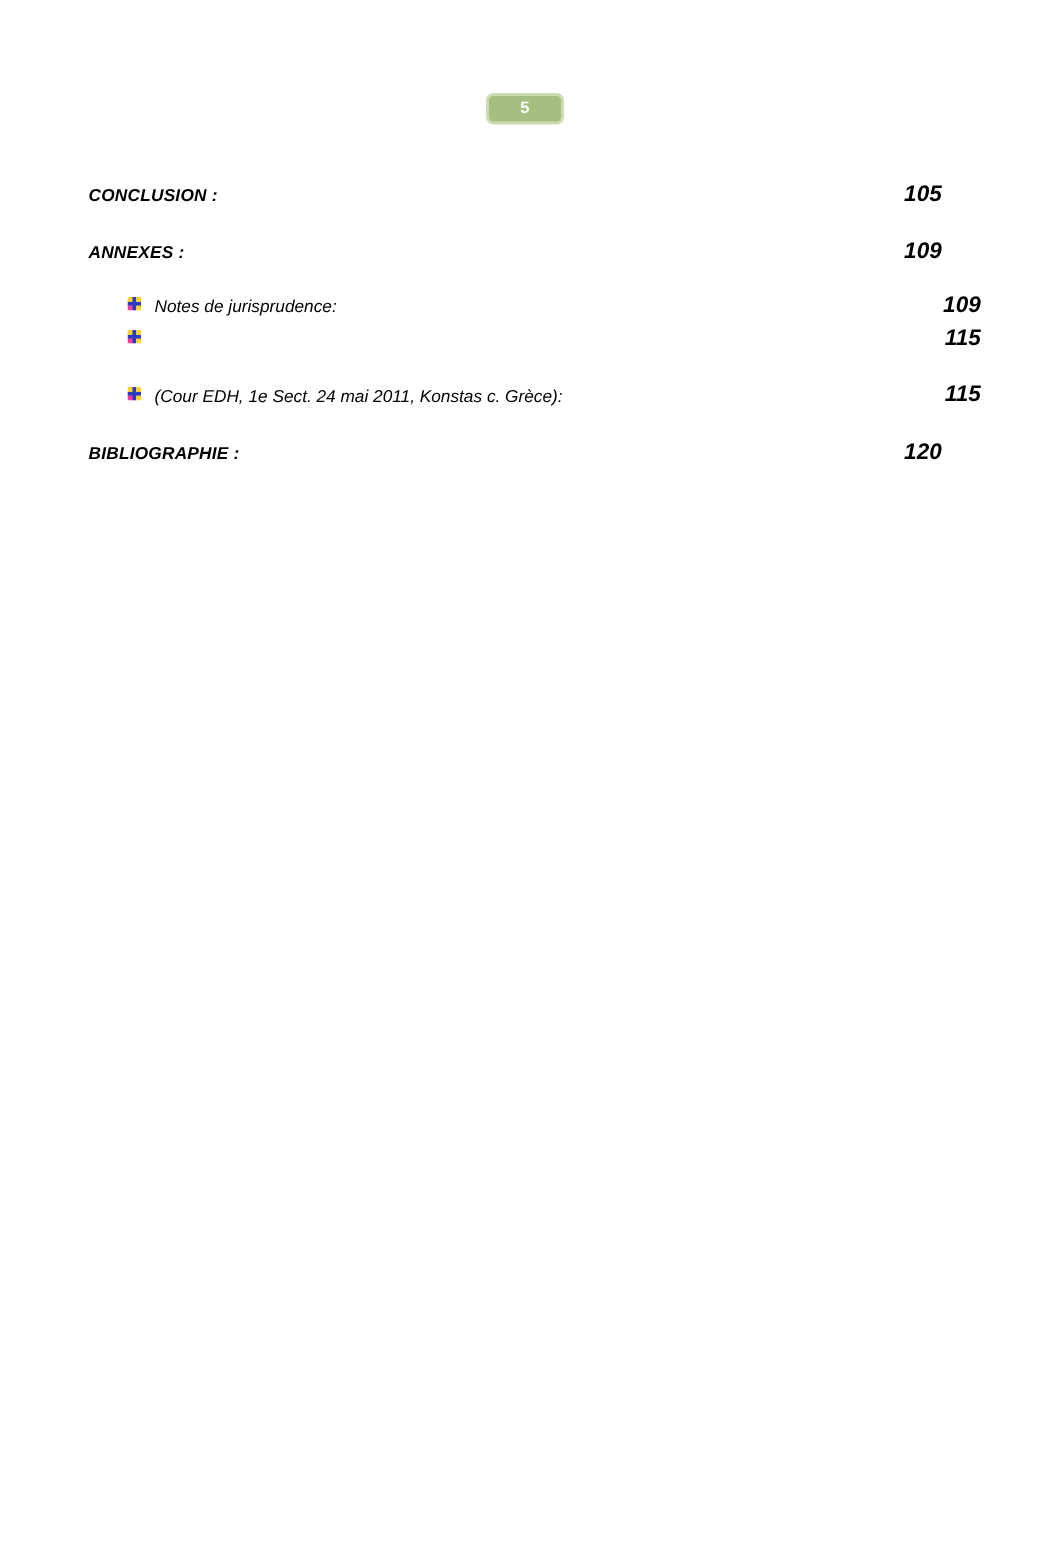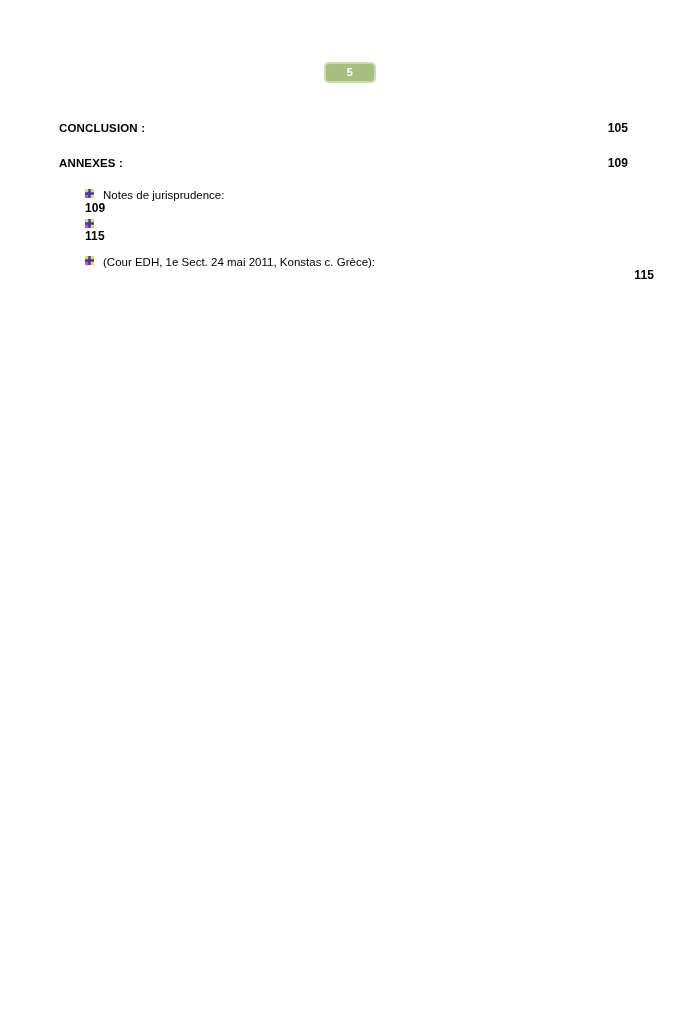--- a/index.html
+++ b/index.html
@@ -40,69 +40,69 @@
     text-align: center;
     letter-spacing: 0.2px;
   }
 
   
   .toc {
     position: absolute;
     top: 121px;
     left: 59px;
     width: 569px;
+    font-style: italic;
   }
 
   .toc-row {
     display: flex;
     align-items: baseline;
     width: 100%;
   }
 
   .toc-title {
     flex: 1 1 auto;
     white-space: nowrap;
   }
   .toc-page {
     flex: 0 0 auto;
     text-align: center;
     font-weight: bold;
-    font-size: 12px;
+    font-size: 15px;
     letter-spacing: 0.1px;
   }
 
   
   .toc-row.level1 {
     font-weight: bold;
     font-size: 11.5px;
     letter-spacing: 0.15px;
     margin-bottom: 21px;
   }
   .toc-row.level1 .toc-title {
     padding-left: 0;
   }
 
   
   .toc-row.level2 {
     font-size: 11.5px;
     font-weight: normal;
     margin-bottom: 5px;
     padding-left: 26px;
-    flex-direction: column;
   }
   .toc-row.level2 .toc-title {
     display: flex;
     align-items: baseline;
   }
   .toc-row.level2 .entry-text {
     display: block;
   }
   .toc-row.level2 .entry-text .line2 {
     display: block;
-    margin-top: 8px;
+    margin-top: 20px;
   }
 
   
   .bullet {
     flex: 0 0 auto;
     width: 9px;
     height: 9px;
     margin-right: 9px;
     position: relative;
     top: -1px;
@@ -187,14 +187,18 @@
           <span class="line2">(Cour EDH, 1e Sect. 24 mai 2011, Konstas c. Grèce):</span>
         </span>
       </span>
       <span class="toc-page" style="align-self:flex-end;">115</span>
     </div>
 
   </div>
 
   <div class="spacer-before-biblio"></div>
 
+  <div class="toc-row level1" style="margin-bottom:0;">
+    <span class="toc-title">BIBLIOGRAPHIE :</span>
+    <span class="toc-page">120</span>
+  </div>
 
 </div>
 
 </body></html>

